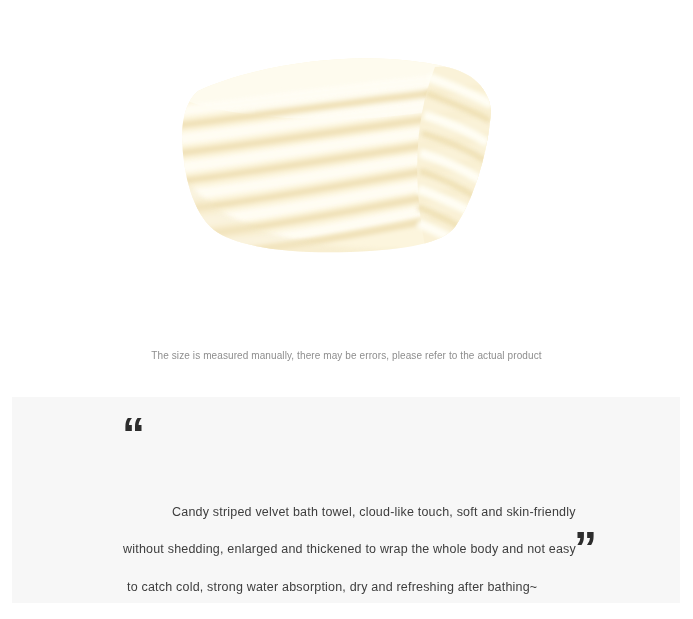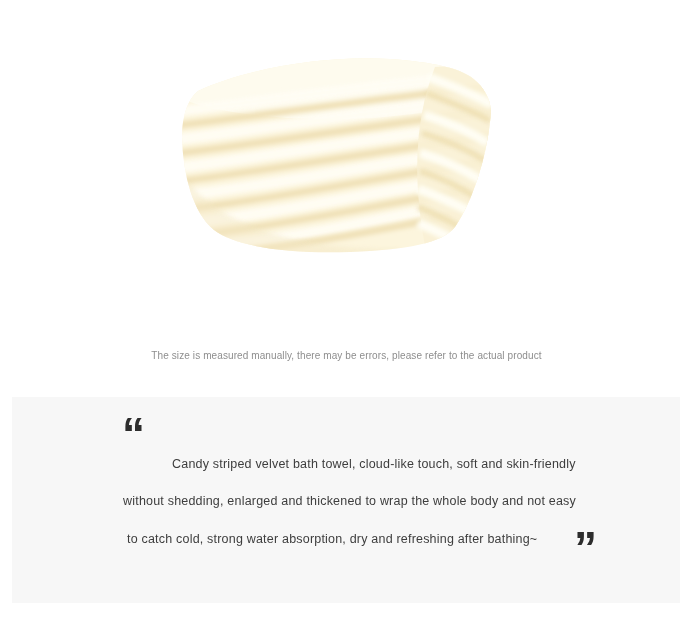--- a/index.html
+++ b/index.html
@@ -52,20 +52,21 @@
   }
   .quote-mark.open  { left: 110px; top: 14px; }
   .quote-mark.close { left: 562px; top: 128px; }
   .q-line {
     position: absolute;
     font-size: 12.5px;
     line-height: 16px;
     color: #3d3d3d;
     letter-spacing: 0.2px;
     white-space: nowrap;
+    margin-top: 48px;
   }
   .q-line.l1 { left: 160px; top: 59px; }
   .q-line.l2 { left: 111px; top: 96px; }
   .q-line.l3 { left: 115px; top: 134px; }
 </style>
 </head>
 <body>
 
 <div class="stage">
 

